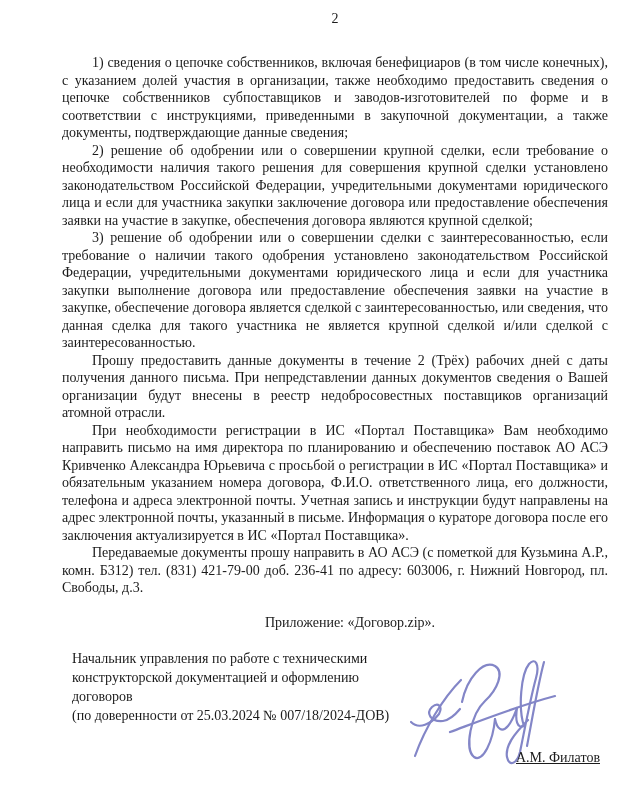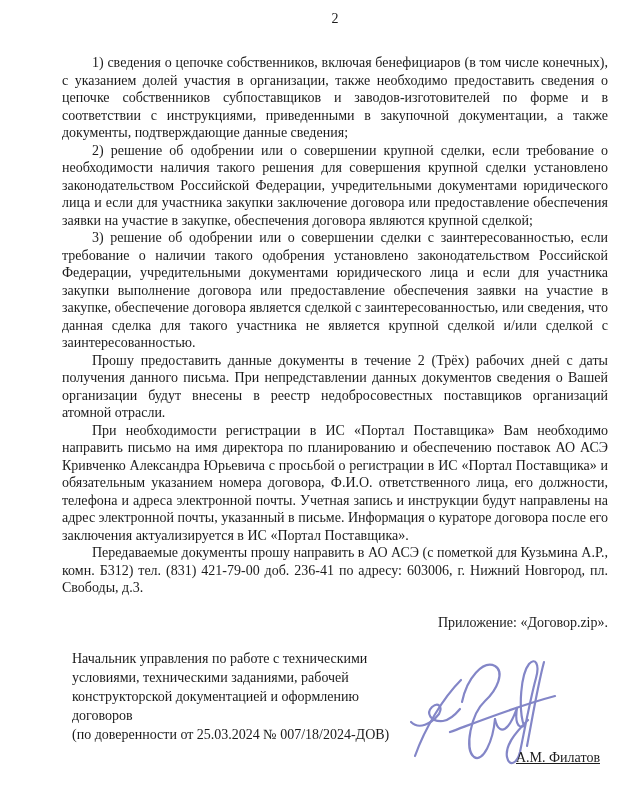--- a/index.html
+++ b/index.html
@@ -31,21 +31,21 @@
     font-size: 14px;
     line-height: 17.5px;
   }
   .body-text p {
     margin: 0;
     text-indent: 30px;
     text-align: justify;
   }
   .body-text p.attachment {
     margin-top: 17.5px;
-    text-align: right;
+    text-align: center;
   }
   .bold { font-weight: normal; }
   .sig-block {
     margin-top: 17.5px;
     margin-left: 10px;
     width: 360px;
     font-size: 14px;
     line-height: 19px;
     text-align: left;
   }
@@ -85,21 +85,20 @@
     <p>Прошу предоставить данные документы в течение 2 (Трёх) рабочих дней с даты получения данного письма. При непредставлении данных документов сведения о Вашей организации будут внесены в реестр недобросовестных поставщиков организаций атомной отрасли.</p>
 
     <p>При необходимости регистрации в ИС «Портал Поставщика» Вам необходимо направить письмо на имя директора по планированию и обеспечению поставок АО АСЭ Кривченко Александра Юрьевича с просьбой о регистрации в ИС «Портал Поставщика» и обязательным указанием номера договора, Ф.И.О. ответственного лица, его должности, телефона и адреса электронной почты. Учетная запись и инструкции будут направлены на адрес электронной почты, указанный в письме. Информация о кураторе договора после его заключения актуализируется в ИС «Портал Поставщика».</p>
 
     <p>Передаваемые документы прошу направить в АО АСЭ (с пометкой для Кузьмина А.Р., комн. Б312) тел. (831) 421-79-00 доб. 236-41 по адресу: 603006, г. Нижний Новгород, пл. Свободы, д.3.</p>
 
     <p class="attachment">Приложение: «Договор.zip».</p>
 
     <div class="sig-block">
       <div>Начальник управления по работе с техническими</div>
-      <div>условиями, техническими заданиями, рабочей</div>
       <div>конструкторской документацией и оформлению</div>
       <div>договоров</div>
       <div>(по доверенности от 25.03.2024 № 007/18/2024-ДОВ)</div>
     </div>
 
   </div>
 </div>
 
 <div class="signature-wrap">
   <svg width="155" height="118" viewBox="0 0 155 118">

